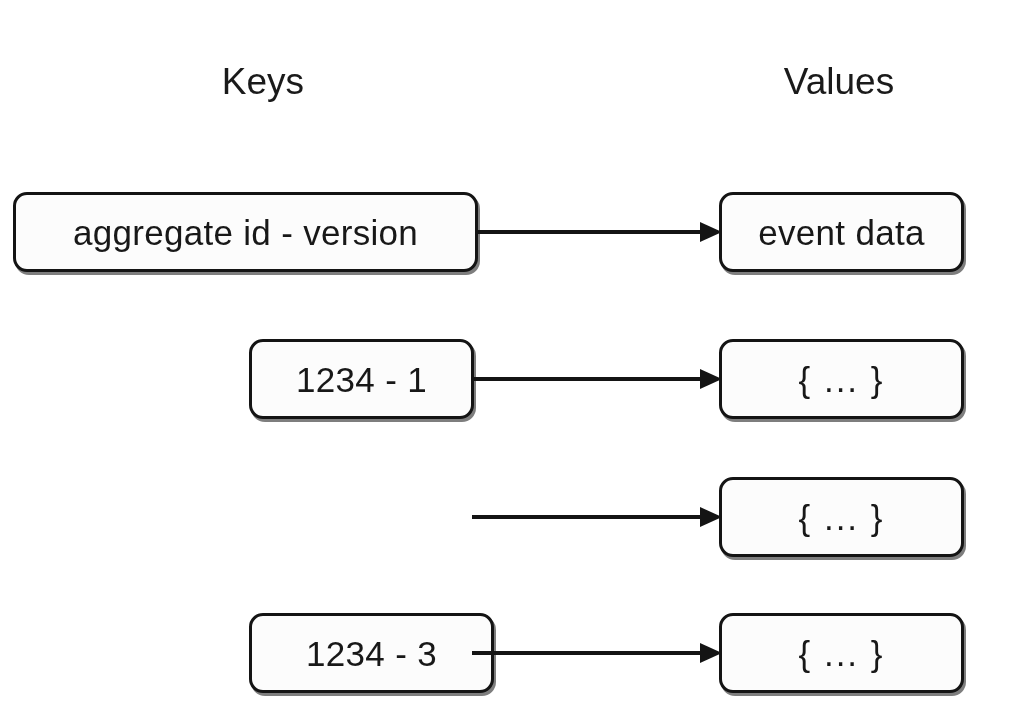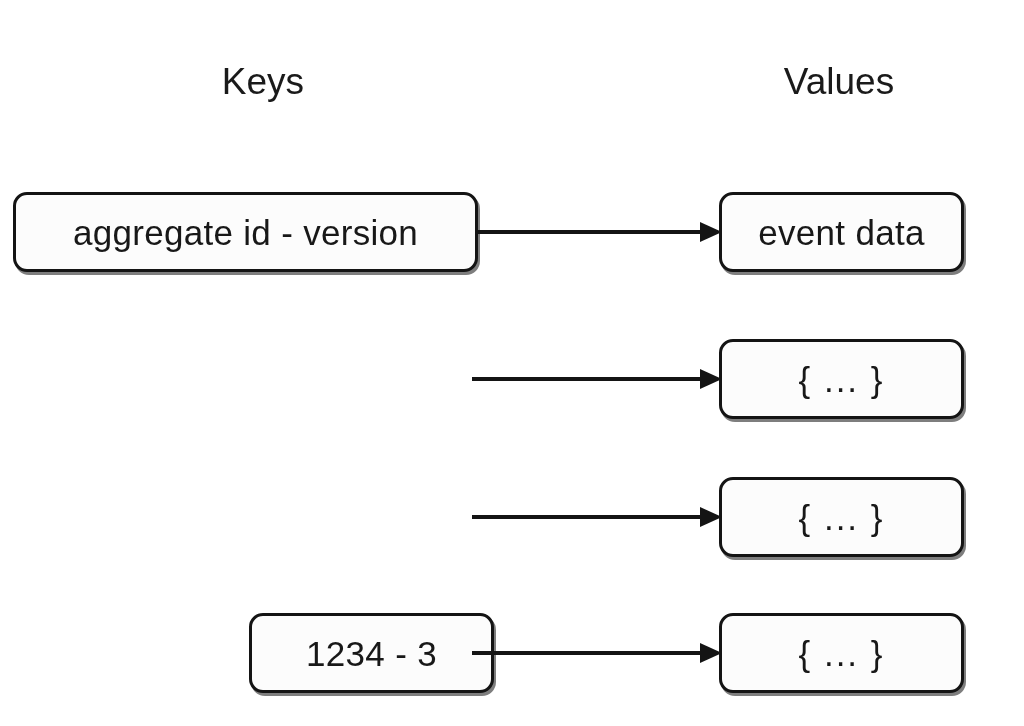--- a/index.html
+++ b/index.html
@@ -111,20 +111,23 @@
     <svg width="246" height="24" viewBox="0 0 246 24" xmlns="http://www.w3.org/2000/svg">
       <line x1="0" y1="12" x2="228" y2="12" stroke="#141414" stroke-width="4"></line>
       <polygon points="224,2 246,12 224,22" fill="#141414"></polygon>
     </svg>
   </div>
 
   <div class="node-box" id="value-box-0">
     <span class="node-label">event data</span>
   </div>
 
+  <div class="node-box" id="key-box-1">
+    <span class="node-label">1234 - 1</span>
+  </div>
 
   <div class="connector" id="connector-1">
     <svg width="250" height="24" viewBox="0 0 250 24" xmlns="http://www.w3.org/2000/svg">
       <line x1="0" y1="12" x2="232" y2="12" stroke="#141414" stroke-width="4"></line>
       <polygon points="228,2 250,12 228,22" fill="#141414"></polygon>
     </svg>
   </div>
 
   <div class="node-box" id="value-box-1">
     <span class="node-label braces">{ ... }</span>

